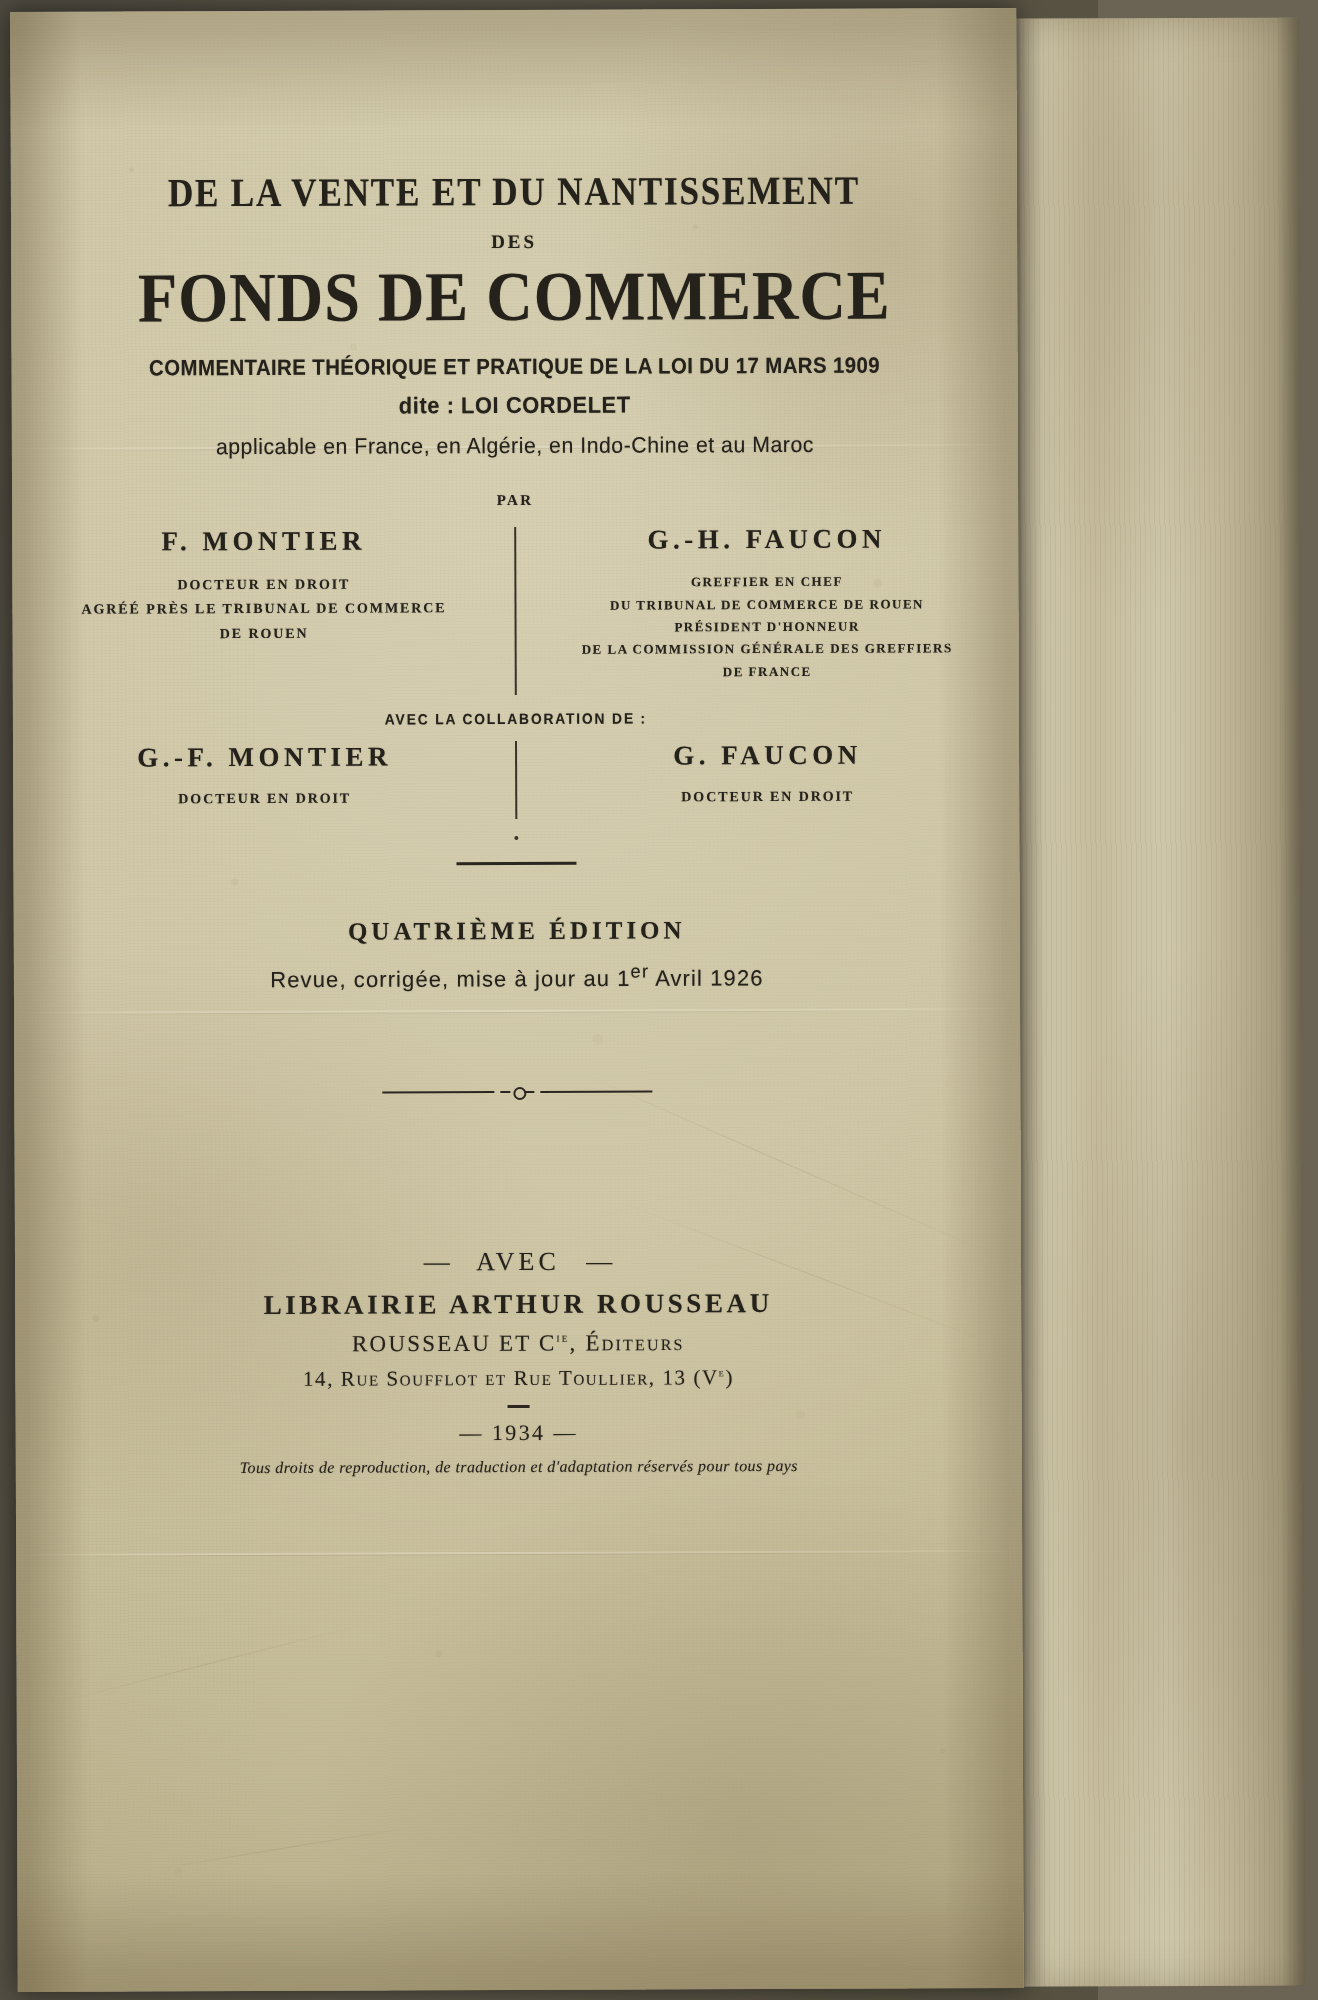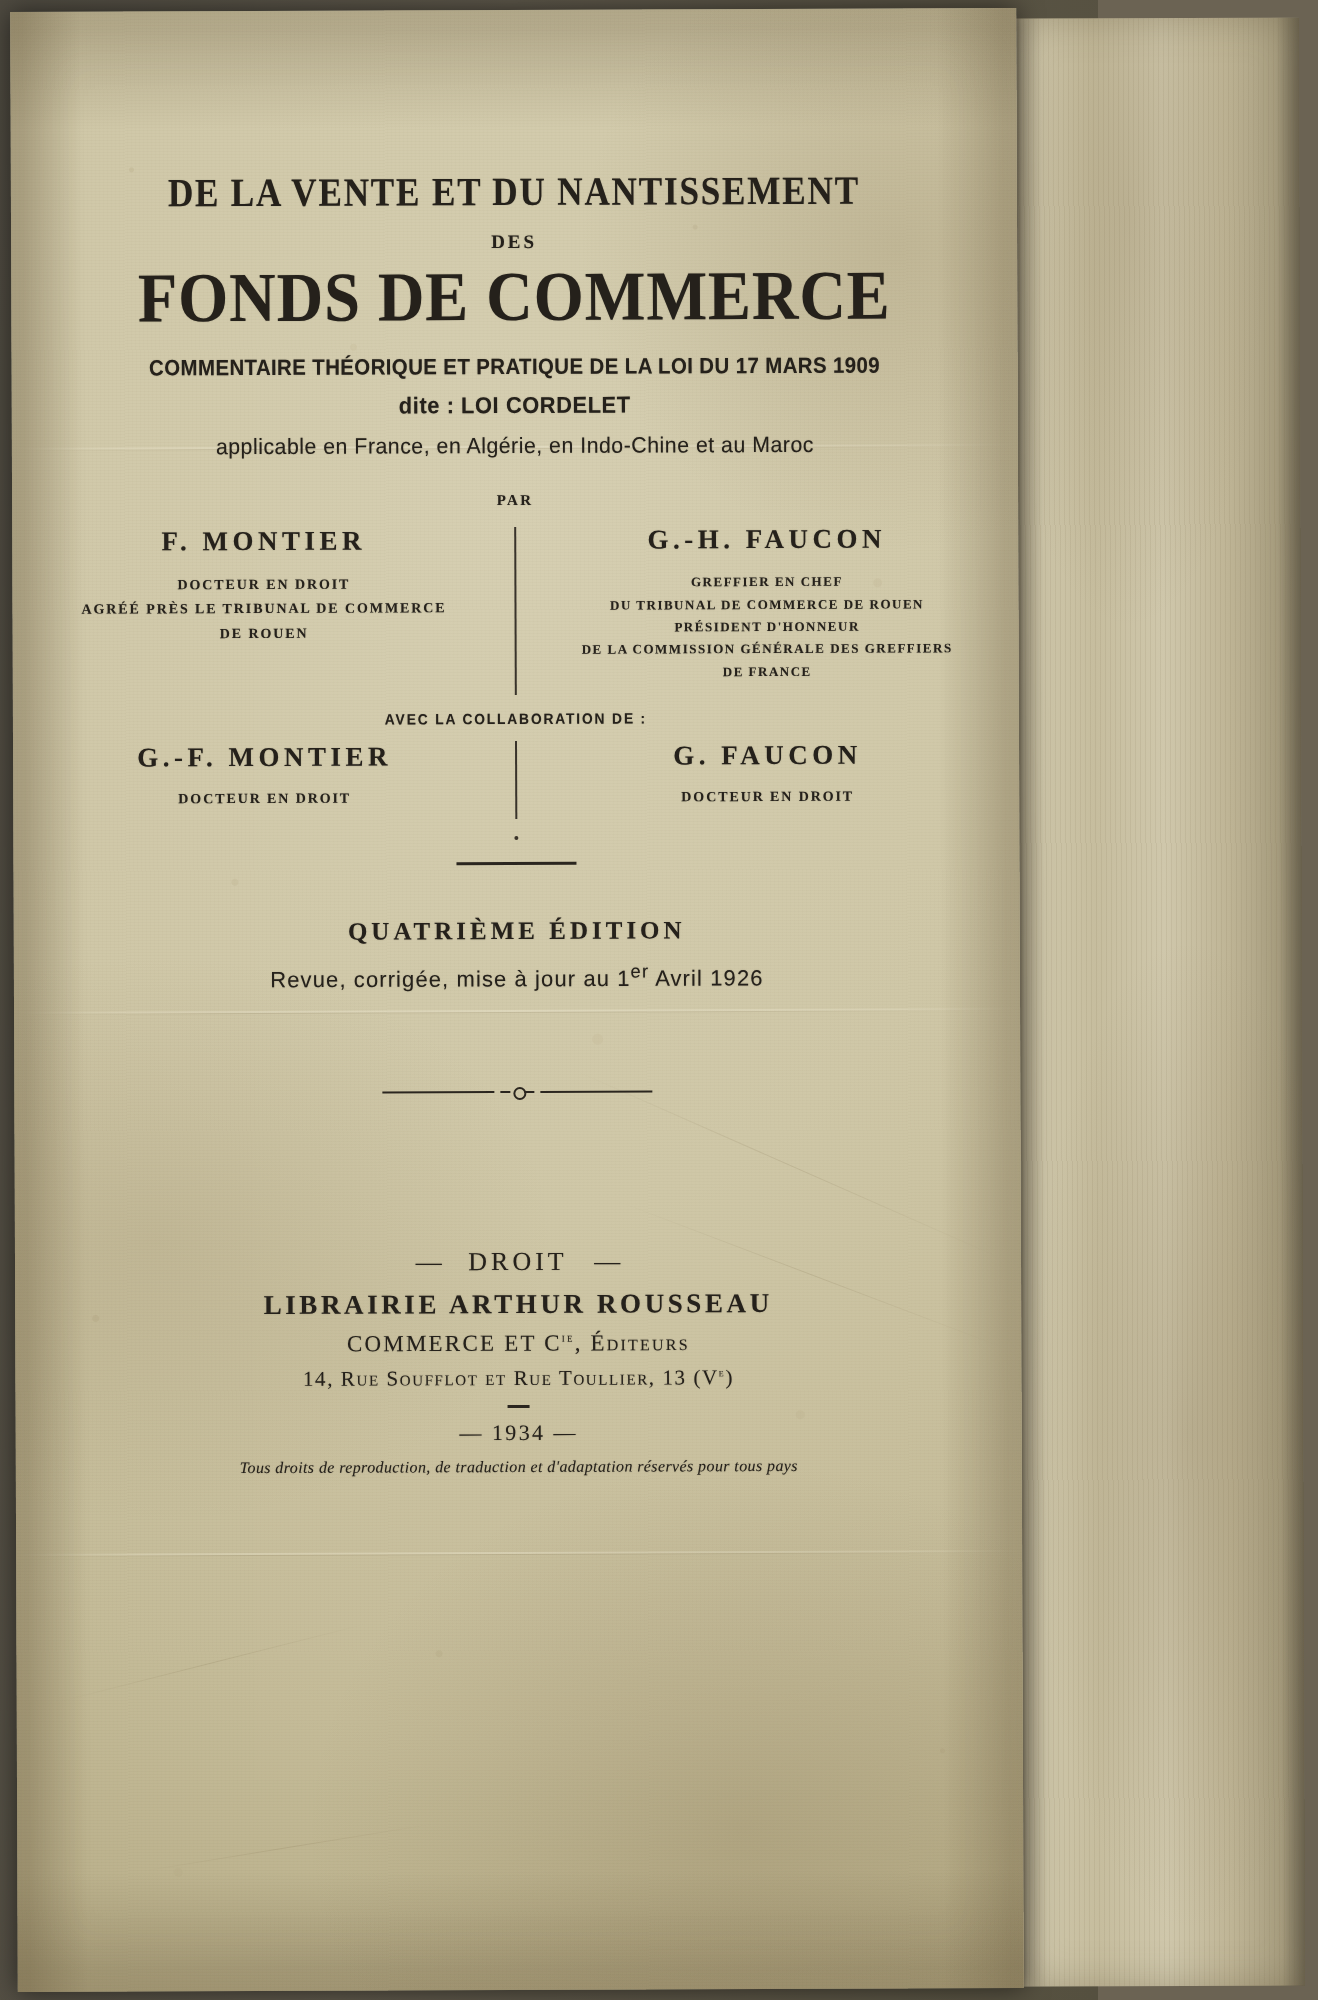--- a/index.html
+++ b/index.html
@@ -480,28 +480,28 @@
       <div class="ornament" style="margin-top:92px">
         <div class="bar left"></div>
         <div class="nib l"></div>
         <div class="ring"></div>
         <div class="nib r"></div>
         <div class="bar right"></div>
       </div>
 
       <div class="city ink" style="margin-top:148px">
         <span class="dash">—</span>
-        <span style="padding:0 16px">DROIT</span>
+        <span style="padding:0 16px">AVEC</span>
         <span class="dash">—</span>
       </div>
 
       <div class="publisher ink" style="margin-top:12px">LIBRAIRIE ARTHUR ROUSSEAU</div>
 
       <div class="publisher2 ink smallcaps" style="margin-top:10px">
-        <span>COMMERCE ET C</span><sup>ie</sup><span>, Éditeurs</span>
+        <span>ROUSSEAU ET C</span><sup>ie</sup><span>, Éditeurs</span>
       </div>
 
       <div class="address ink smallcaps" style="margin-top:10px">
         <span>14, Rue Soufflot et Rue Toullier, 13 (V</span><sup>e</sup><span>)</span>
       </div>
 
       <div class="tiny-dash" style="margin-top:14px"></div>
 
       <div class="year ink" style="margin-top:12px">— 1934 —</div>
 

